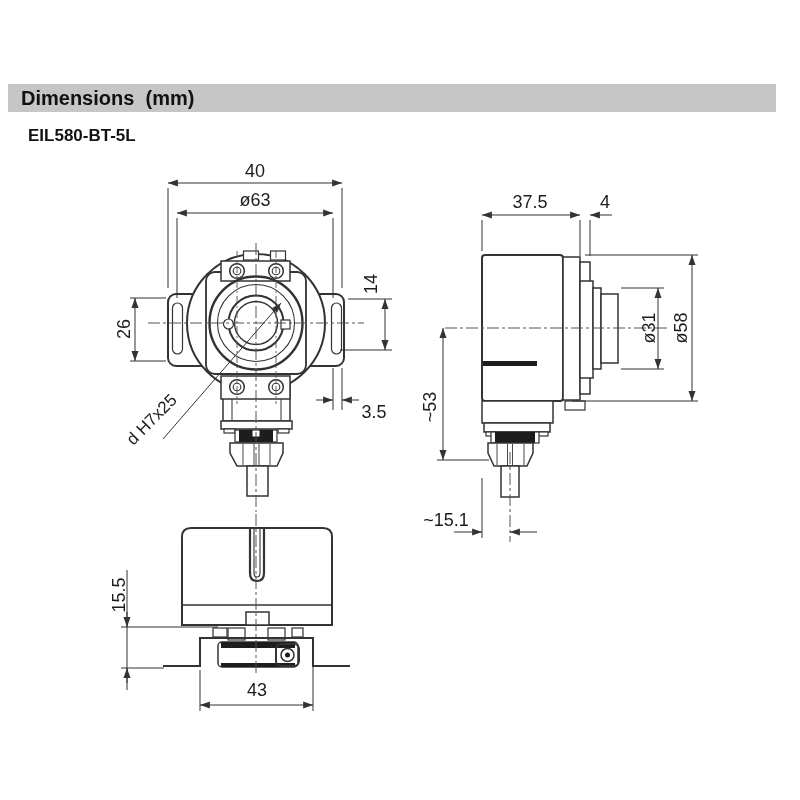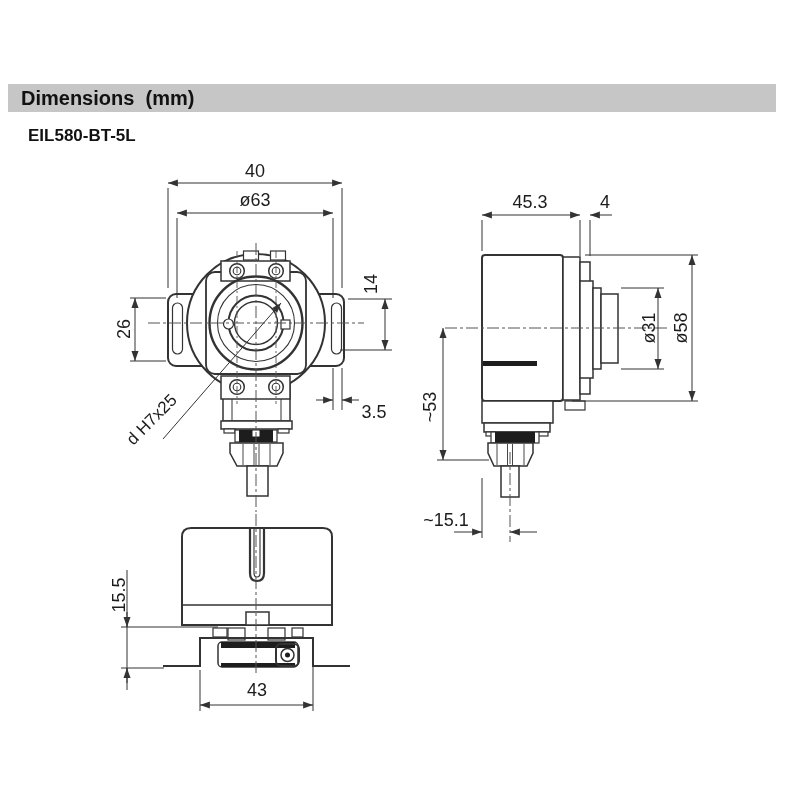--- a/index.html
+++ b/index.html
@@ -187,21 +187,21 @@
   </g>
 </svg>
 
 <div class="dim-label" style="left:255px;top:171px">40</div>
 <div class="dim-label" style="left:255px;top:200px">ø63</div>
 <div class="dim-label r90" style="left:124px;top:329px">26</div>
 <div class="dim-label r90" style="left:371px;top:284px">14</div>
 <div class="dim-label" style="left:374px;top:412px">3.5</div>
 <div class="dim-label r45" style="left:152px;top:420px;font-size:17px">d H7x25</div>
 
-<div class="dim-label" style="left:530px;top:202px">45.3</div>
+<div class="dim-label" style="left:530px;top:202px">37.5</div>
 <div class="dim-label" style="left:605px;top:202px">4</div>
 <div class="dim-label r90" style="left:649px;top:328px">ø31</div>
 <div class="dim-label r90" style="left:681px;top:328px">ø58</div>
 <div class="dim-label r90" style="left:430px;top:407px">~53</div>
 <div class="dim-label" style="left:446px;top:520px">~15.1</div>
 
 <div class="dim-label r90" style="left:119px;top:595px">15.5</div>
 <div class="dim-label" style="left:257px;top:690px">43</div>
 
 </body></html>

